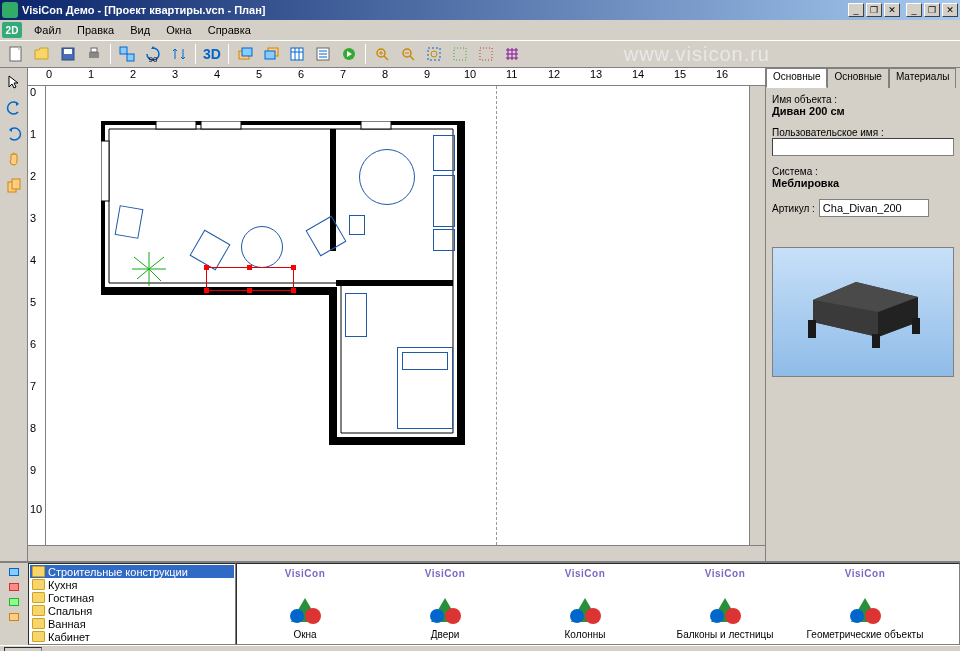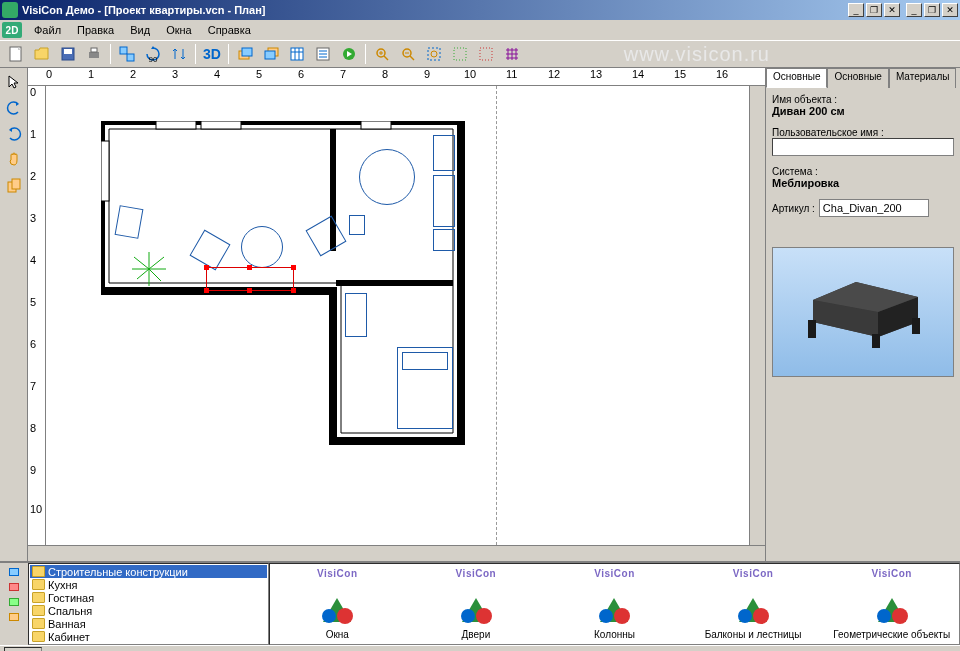--- a/index.html
+++ b/index.html
@@ -59,21 +59,21 @@
 .rp-field { margin-bottom: 10px; }
 .rp-label { font-size: 10px; color: #000; }
 .rp-value { font-weight: bold; font-size: 11px; }
 .rp-input { width: 100%; height: 18px; border: 1px solid #808080; border-top-color: #404040; border-left-color: #404040; background: #fff; padding: 1px 3px; font-size: 11px; }
 .rp-input-inline { width: 110px; height: 18px; border: 1px solid #808080; background: #fff; padding: 8px 3px; font-size: 11px; margin-left: 4px; }
 .rp-preview { margin-top: 30px; height: 130px; background: linear-gradient(to bottom, #c8e0f8, #8fbce8); display: flex; align-items: center; justify-content: center; border: 1px solid #808080; }
 
 
 .library { height: 84px; background: #d4d0c8; border-top: 2px solid #808080; display: flex; }
 .lib-tree-strip { width: 28px; background: #d4d0c8; display: flex; flex-direction: column; padding: 2px; gap: 1px; }
-.lib-tree { width: 241px; background: #fff; border: 1px inset #808080; overflow: hidden; padding: 1px; }
+.lib-tree { width: 208px; background: #fff; border: 1px inset #808080; overflow: hidden; padding: 1px; }
 .tree-item { display: flex; align-items: center; gap: 3px; padding: 0 2px; height: 13px; font-size: 10px; cursor: pointer; }
 .tree-item.sel { background: #316ac5; color: #fff; }
 .folder-icon { width: 13px; height: 11px; background: #f8d568; border: 1px solid #c9a227; border-radius: 1px; }
 .lib-items { flex: 1; background: #fff; border: 1px inset #808080; display: flex; gap: 20px; padding: 4px 8px; overflow: hidden; }
 .lib-item { display: flex; flex-direction: column; align-items: center; width: 120px; cursor: pointer; }
 .lib-item-img { width: 50px; height: 40px; display: flex; align-items: center; justify-content: center; position: relative; }
 .lib-item-label { font-size: 10px; text-align: center; margin-top: 2px; }
 .lib-logo { font-size: 10px; color: #7c68c4; font-weight: bold; margin-bottom: 13px; letter-spacing: 0.5px; }
 
 

